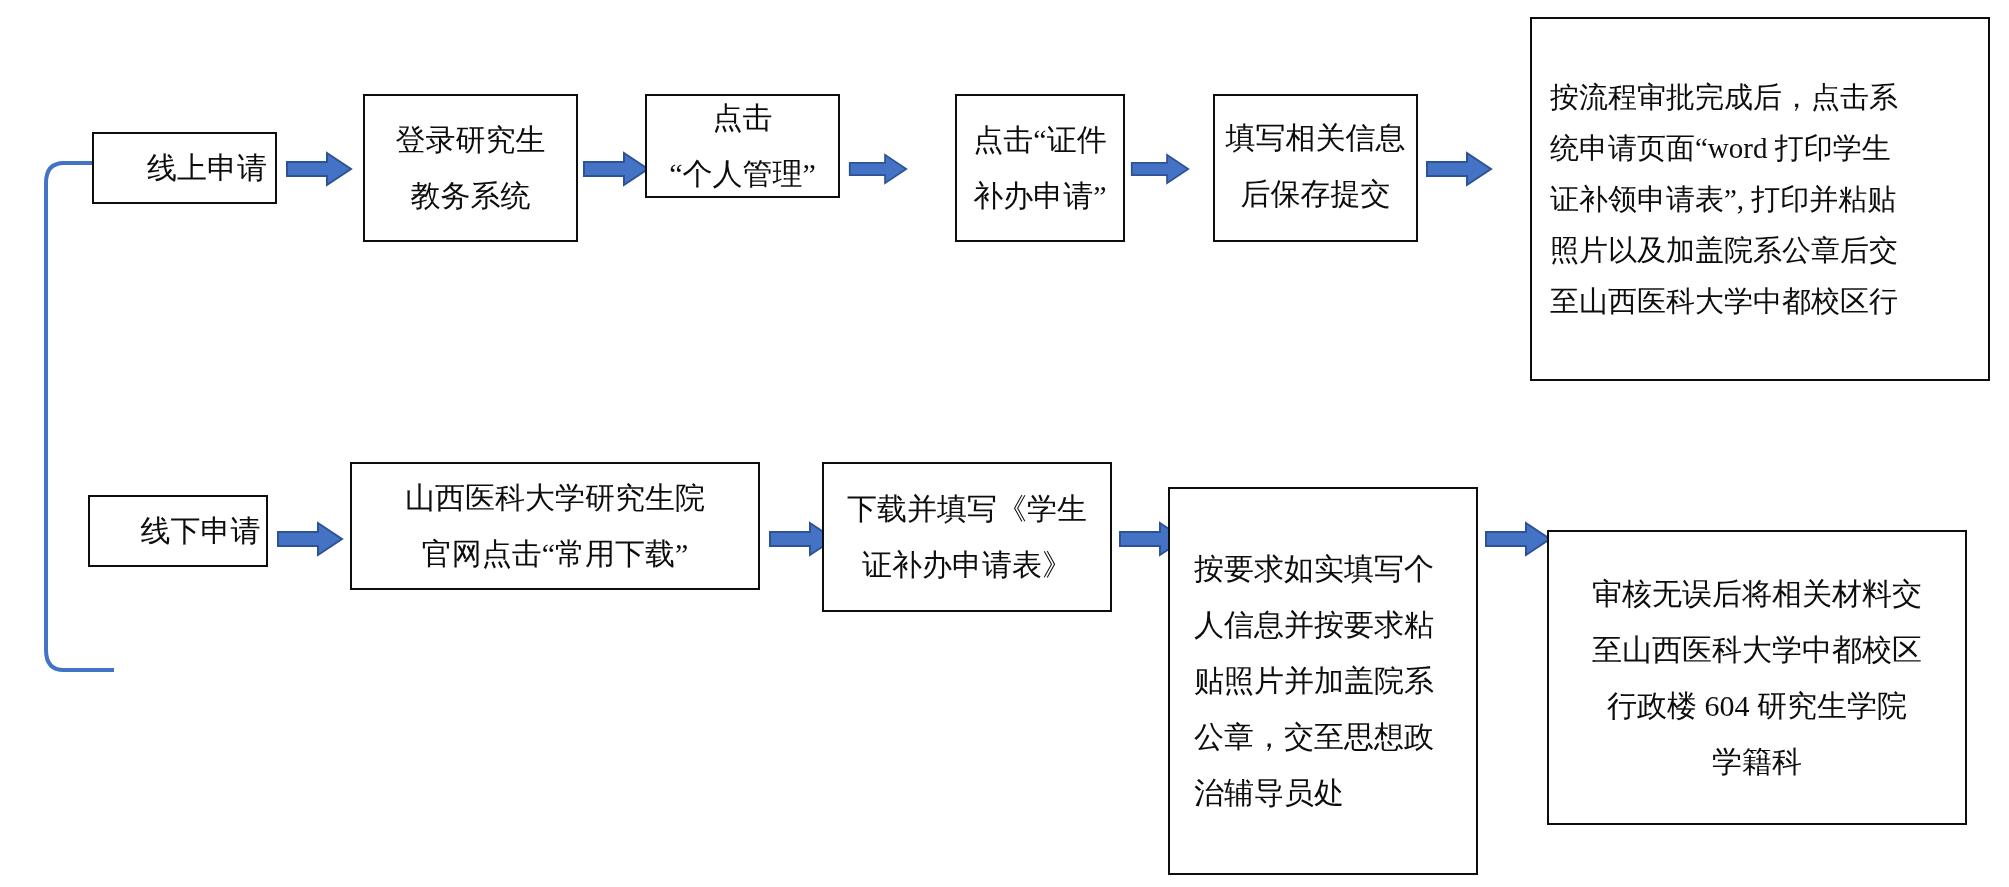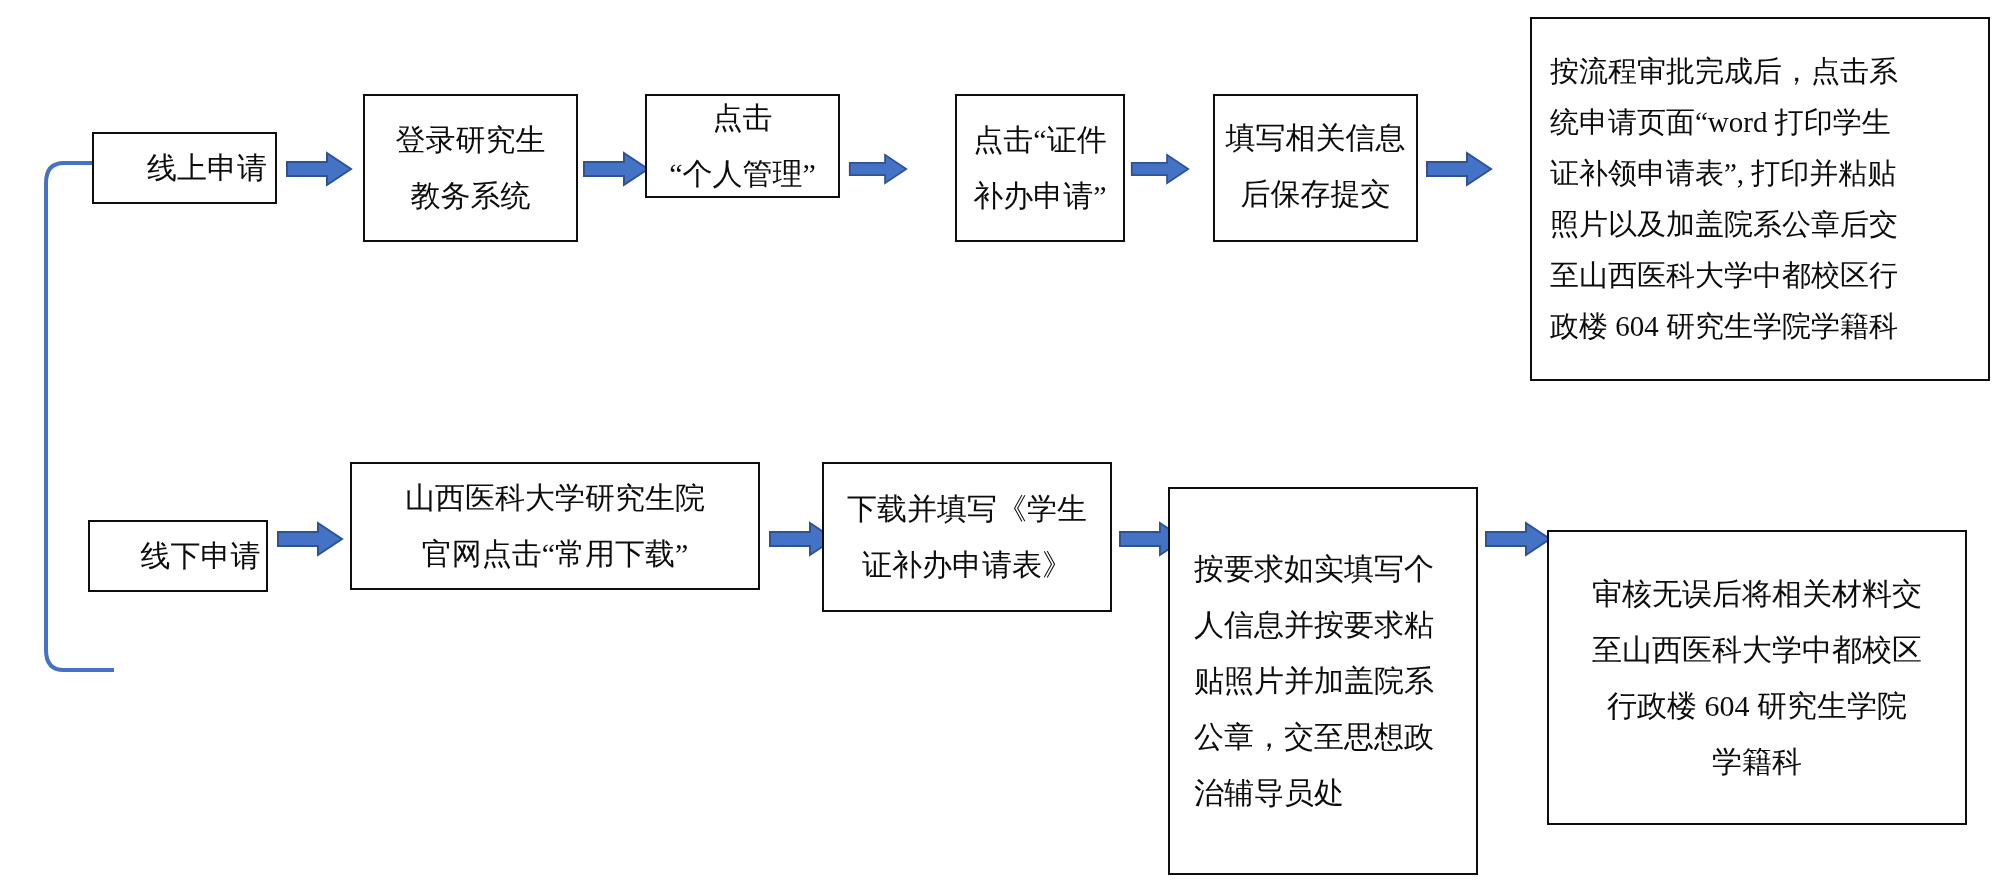--- a/index.html
+++ b/index.html
@@ -105,24 +105,23 @@
   <svg class="arrow" style="left: 1425px; top: 151px; width: 68px; height: 36px;" viewBox="0 0 68 36">
     <polygon points="2,11 42,11 42,2 66,18 42,34 42,25 2,25" fill="#4472c4" stroke="#2e5395" stroke-width="2"></polygon>
   </svg>
 
   <div class="node gap-md" style="left:1530px; top:17px; width:460px; height:364px; align-items:flex-start; padding:0 18px; font-size:29px;">
     <span class="line">按流程审批完成后，点击系</span>
     <span class="line">统申请页面“word 打印学生</span>
     <span class="line">证补领申请表”, 打印并粘贴</span>
     <span class="line">照片以及加盖院系公章后交</span>
     <span class="line">至山西医科大学中都校区行</span>
-    <span class="line">政楼 604 研究生学院学籍科</span>
   </div>
 
-  <div class="node label-node" style="left:88px; top:520px; width:180px; height:72px;">
+  <div class="node label-node" style="left:88px; top:495px; width:180px; height:72px;">
     <span class="line">线下申请</span>
   </div>
 
   <svg class="arrow" style="left: 276px; top: 521px; width: 68px; height: 36px;" viewBox="0 0 68 36">
     <polygon points="2,11 42,11 42,2 66,18 42,34 42,25 2,25" fill="#4472c4" stroke="#2e5395" stroke-width="2"></polygon>
   </svg>
 
   <div class="node gap-lg" style="left: 350px; width: 410px; height: 128px; top: 462px;">
     <span class="line">山西医科大学研究生院</span>
     <span class="line">官网点击“常用下载”</span>

